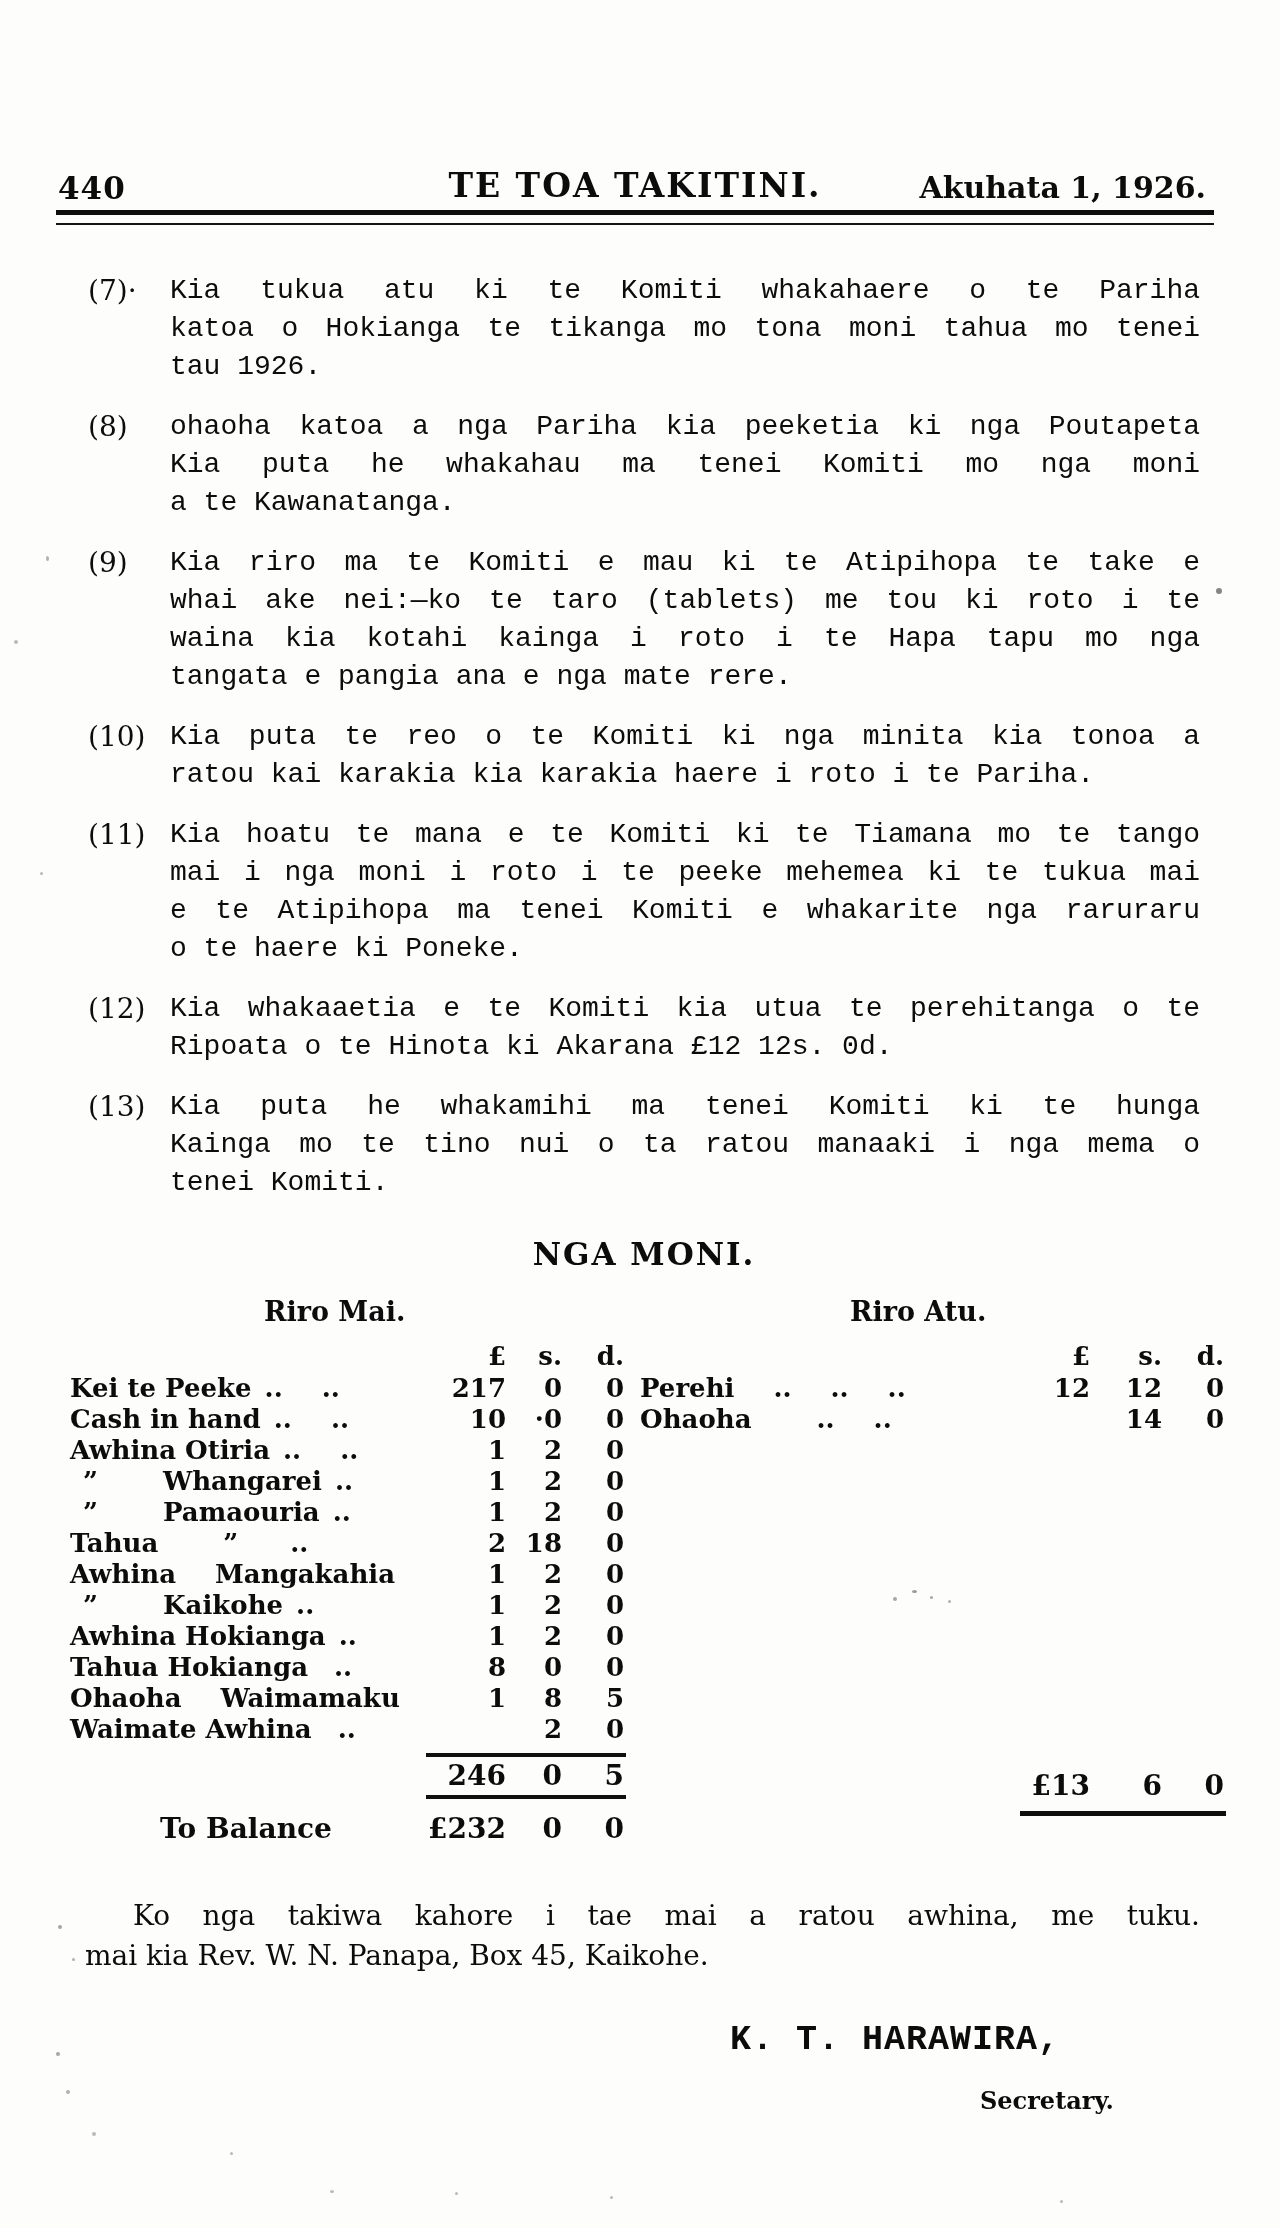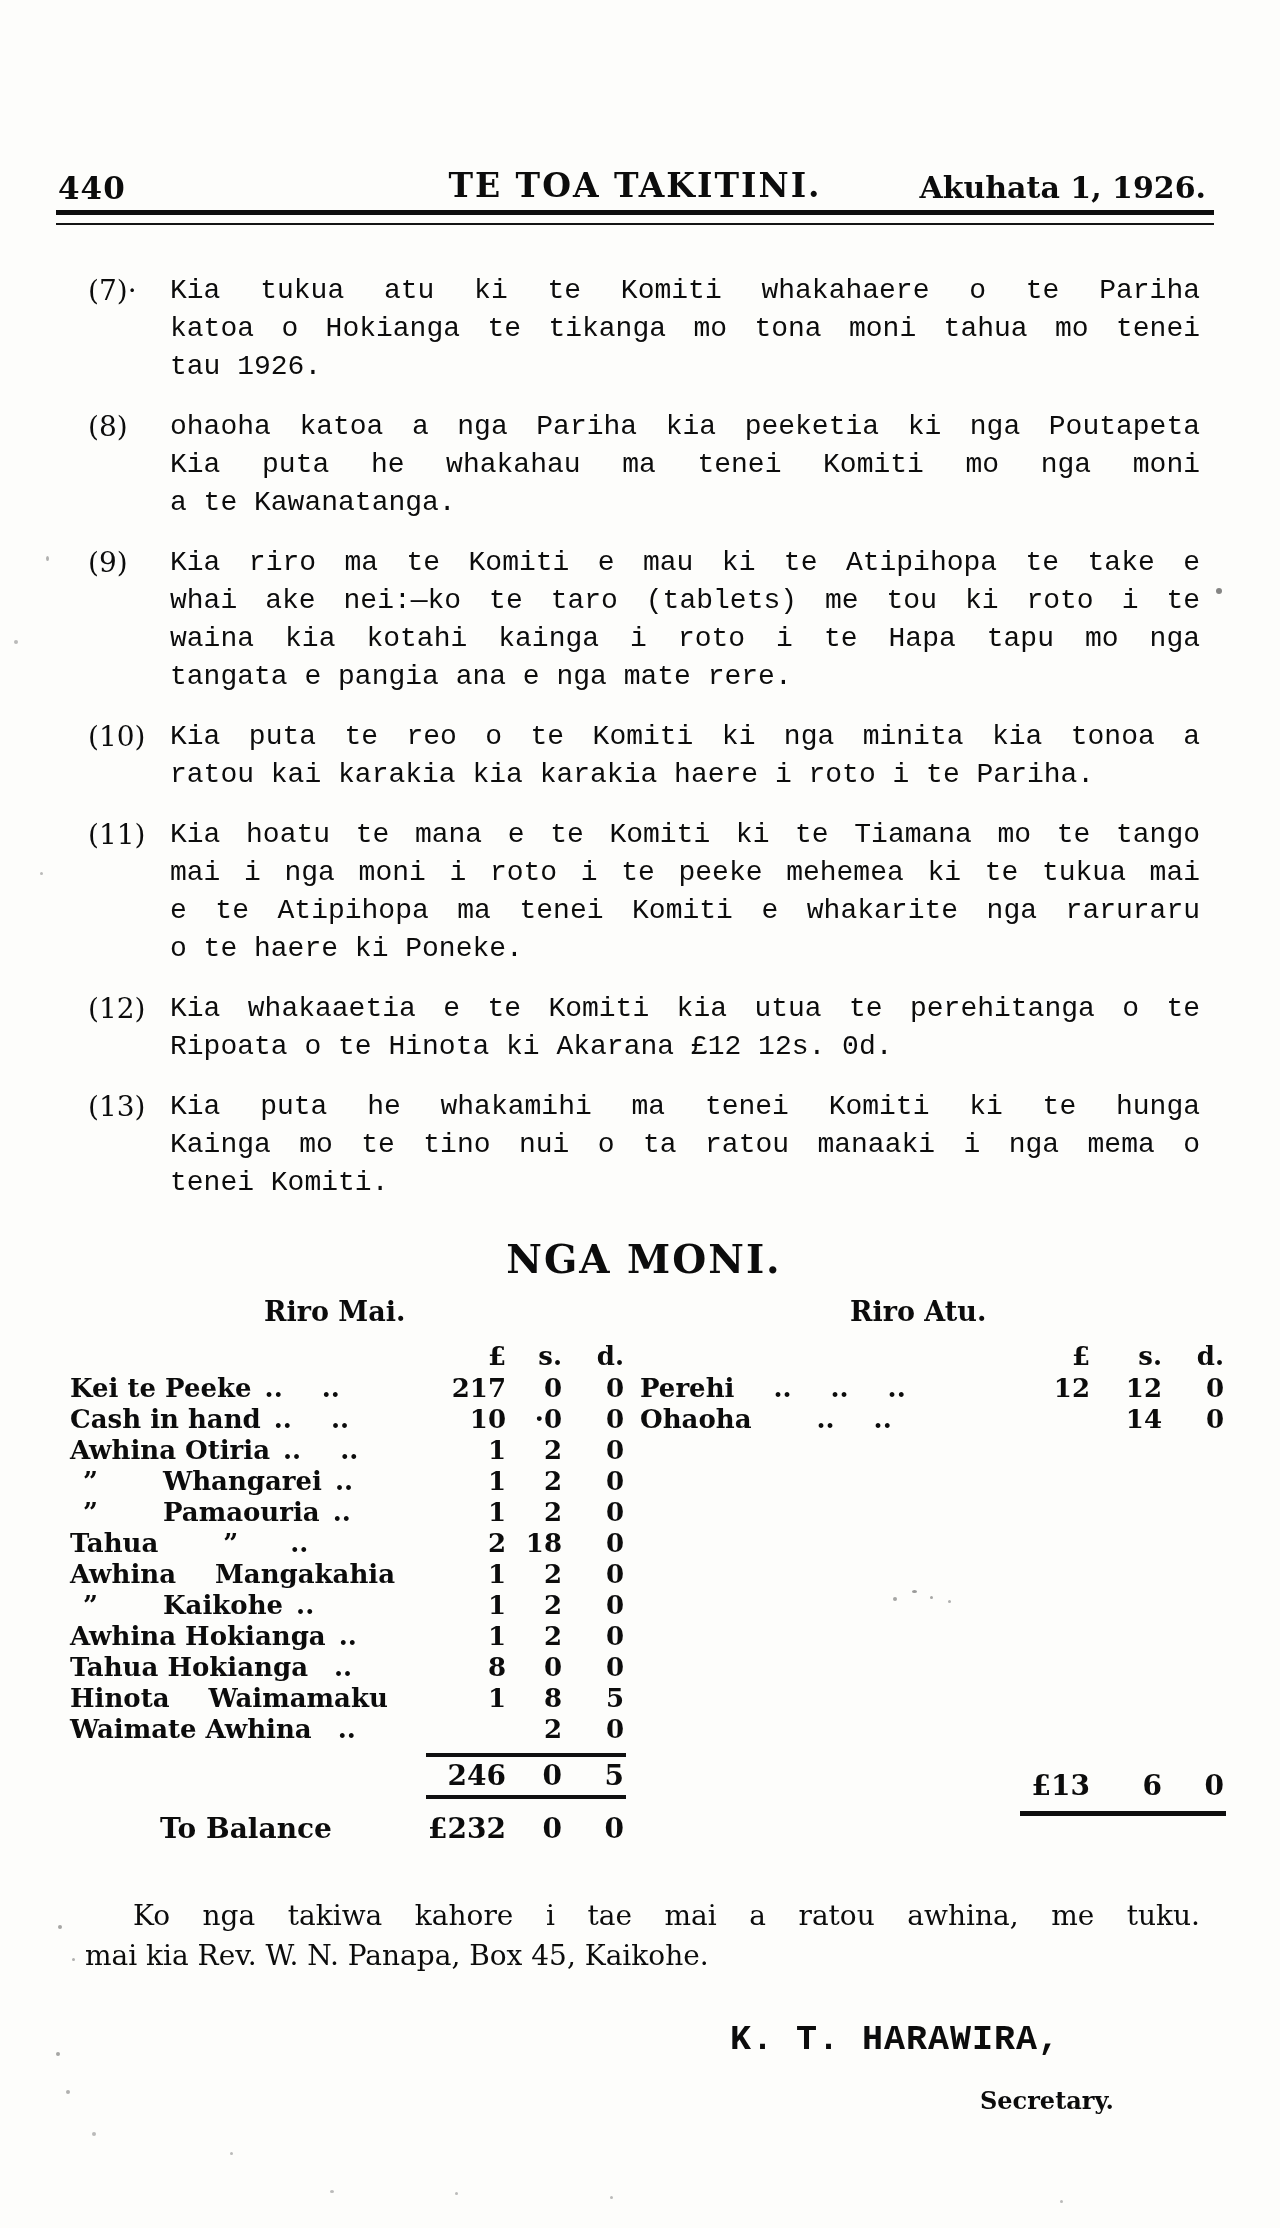--- a/index.html
+++ b/index.html
@@ -21,21 +21,21 @@
   
   .paras{left:88px;top:272px;width:1112px;}
   .para{display:flex;margin-bottom:22px;}
   .pnum{flex:none;width:82px;font-size:28px;line-height:38px;}
   .ptext{flex:1;font-size:28px;line-height:38px;}
   .jl{text-align:justify;text-align-last:justify;font-family:Liberation Mono, monospace;}
   .jl-last{text-align-last:left;}
 
   
   .money-heading{left:88px;top:1236px;width:1112px;text-align:center;
-    font-size:39px;font-weight:700;letter-spacing:2px;}
+    font-size:31px;font-weight:700;letter-spacing:2px;}
 
   .mtable{font-weight:700;font-size:26px;}
   .riro-mai{left:70px;top:1296px;width:556px;}
   .riro-atu{left:640px;top:1296px;width:586px;}
   .tbl-title{font-size:27px;font-weight:700;margin-bottom:12px;}
   .riro-mai .tbl-title{margin-left:194px;}
   .riro-atu .tbl-title{margin-left:210px;}
   .mrow{display:grid;line-height:31px;}
   .riro-mai .mrow{grid-template-columns:350px 86px 56px 62px;}
   .riro-atu .mrow{grid-template-columns:300px 150px 72px 62px;}
@@ -217,21 +217,21 @@
       </div>
 
       <div class="mrow">
         <span class="cell lbl">Tahua Hokianga ..</span>
         <span class="cell numc">8</span>
         <span class="cell numc">0</span>
         <span class="cell numc">0</span>
       </div>
 
       <div class="mrow">
-        <span class="cell lbl">Hinota  Waimamaku</span>
+        <span class="cell lbl">Ohaoha  Waimamaku</span>
         <span class="cell numc">1</span>
         <span class="cell numc">8</span>
         <span class="cell numc">5</span>
       </div>
 
       <div class="mrow">
         <span class="cell lbl">Waimate Awhina  ..</span>
         <span class="cell numc"></span>
         <span class="cell numc">2</span>
         <span class="cell numc">0</span>

